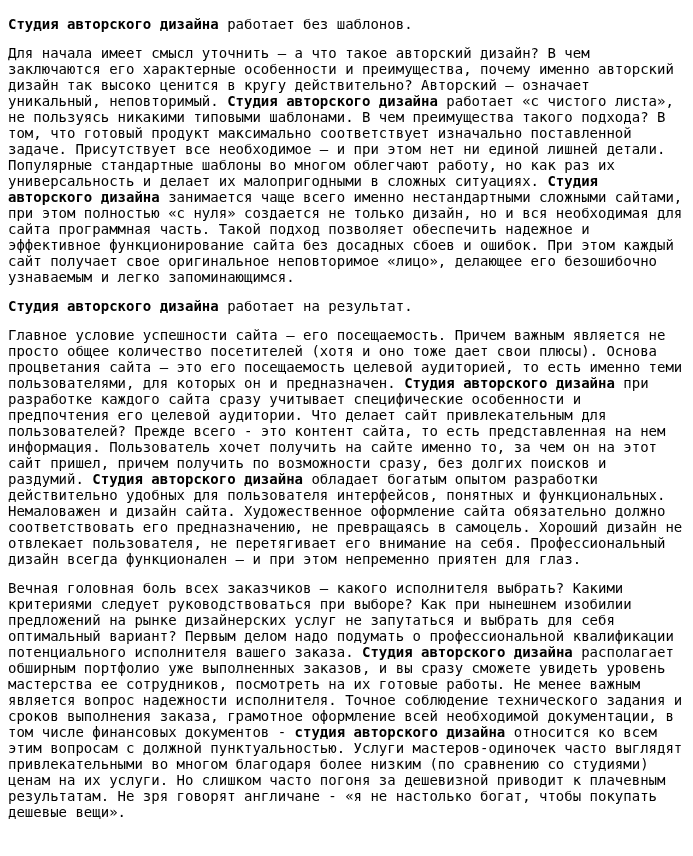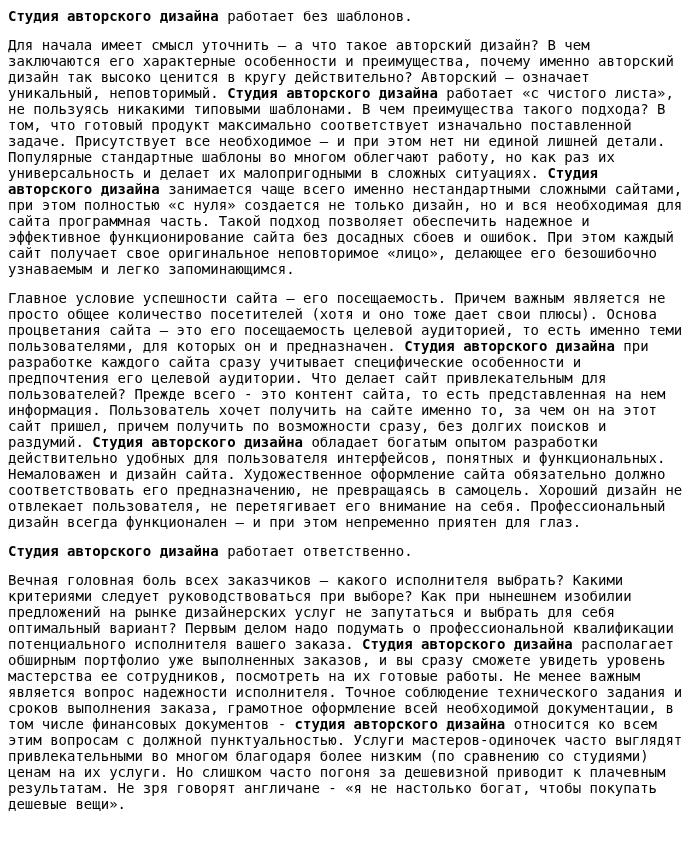--- a/index.html
+++ b/index.html
@@ -14,21 +14,21 @@
   }
   .doc {
     width: 677px;
   }
   .doc p {
     margin: 13px 0;
     white-space: pre-wrap;
     word-break: normal;
   }
   .doc p:first-child {
-    margin-top: 0;
+    margin-top: 8px;
   }
   .b {
     font-weight: bold;
   }
 </style>
 </head>
 <body>
 
 <div class="doc">
     <p><span class="b">Студия авторского дизайна</span><span> работает без шаблонов.</span></p>
@@ -40,36 +40,36 @@
 том, что готовый продукт максимально соответствует изначально поставленной
 задаче. Присутствует все необходимое — и при этом нет ни единой лишней детали.
 Популярные стандартные шаблоны во многом облегчают работу, но как раз их
 универсальность и делает их малопригодными в сложных ситуациях. </span><span class="b">Студия
 авторского дизайна</span><span> занимается чаще всего именно нестандартными сложными сайтами,
 при этом полностью «с нуля» создается не только дизайн, но и вся необходимая для
 сайта программная часть. Такой подход позволяет обеспечить надежное и
 эффективное функционирование сайта без досадных сбоев и ошибок. При этом каждый
 сайт получает свое оригинальное неповторимое «лицо», делающее его безошибочно
 узнаваемым и легко запоминающимся.</span></p>
+    <p><span class="b">Студия авторского дизайна</span><span> работает на результат.</span></p>
     <p><span>Главное условие успешности сайта — его посещаемость. Причем важным является не
 просто общее количество посетителей (хотя и оно тоже дает свои плюсы). Основа
 процветания сайта — это его посещаемость целевой аудиторией, то есть именно теми
 пользователями, для которых он и предназначен. </span><span class="b">Студия авторского дизайна</span><span> при
 разработке каждого сайта сразу учитывает специфические особенности и
 предпочтения его целевой аудитории. Что делает сайт привлекательным для
 пользователей? Прежде всего - это контент сайта, то есть представленная на нем
 информация. Пользователь хочет получить на сайте именно то, за чем он на этот
 сайт пришел, причем получить по возможности сразу, без долгих поисков и
 раздумий. </span><span class="b">Студия авторского дизайна</span><span> обладает богатым опытом разработки
 действительно удобных для пользователя интерфейсов, понятных и функциональных.
 Немаловажен и дизайн сайта. Художественное оформление сайта обязательно должно
 соответствовать его предназначению, не превращаясь в самоцель. Хороший дизайн не
 отвлекает пользователя, не перетягивает его внимание на себя. Профессиональный
 дизайн всегда функционален — и при этом непременно приятен для глаз.</span></p>
-    <p><span class="b">Студия авторского дизайна</span><span> работает ответственно.</span></p>
     <p><span>Вечная головная боль всех заказчиков — какого исполнителя выбрать? Какими
 критериями следует руководствоваться при выборе? Как при нынешнем изобилии
 предложений на рынке дизайнерских услуг не запутаться и выбрать для себя
 оптимальный вариант? Первым делом надо подумать о профессиональной квалификации
 потенциального исполнителя вашего заказа. </span><span class="b">Студия авторского дизайна</span><span> располагает
 обширным портфолио уже выполненных заказов, и вы сразу сможете увидеть уровень
 мастерства ее сотрудников, посмотреть на их готовые работы. Не менее важным
 является вопрос надежности исполнителя. Точное соблюдение технического задания и
 сроков выполнения заказа, грамотное оформление всей необходимой документации, в
 том числе финансовых документов - </span><span class="b">студия авторского дизайна</span><span> относится ко всем

